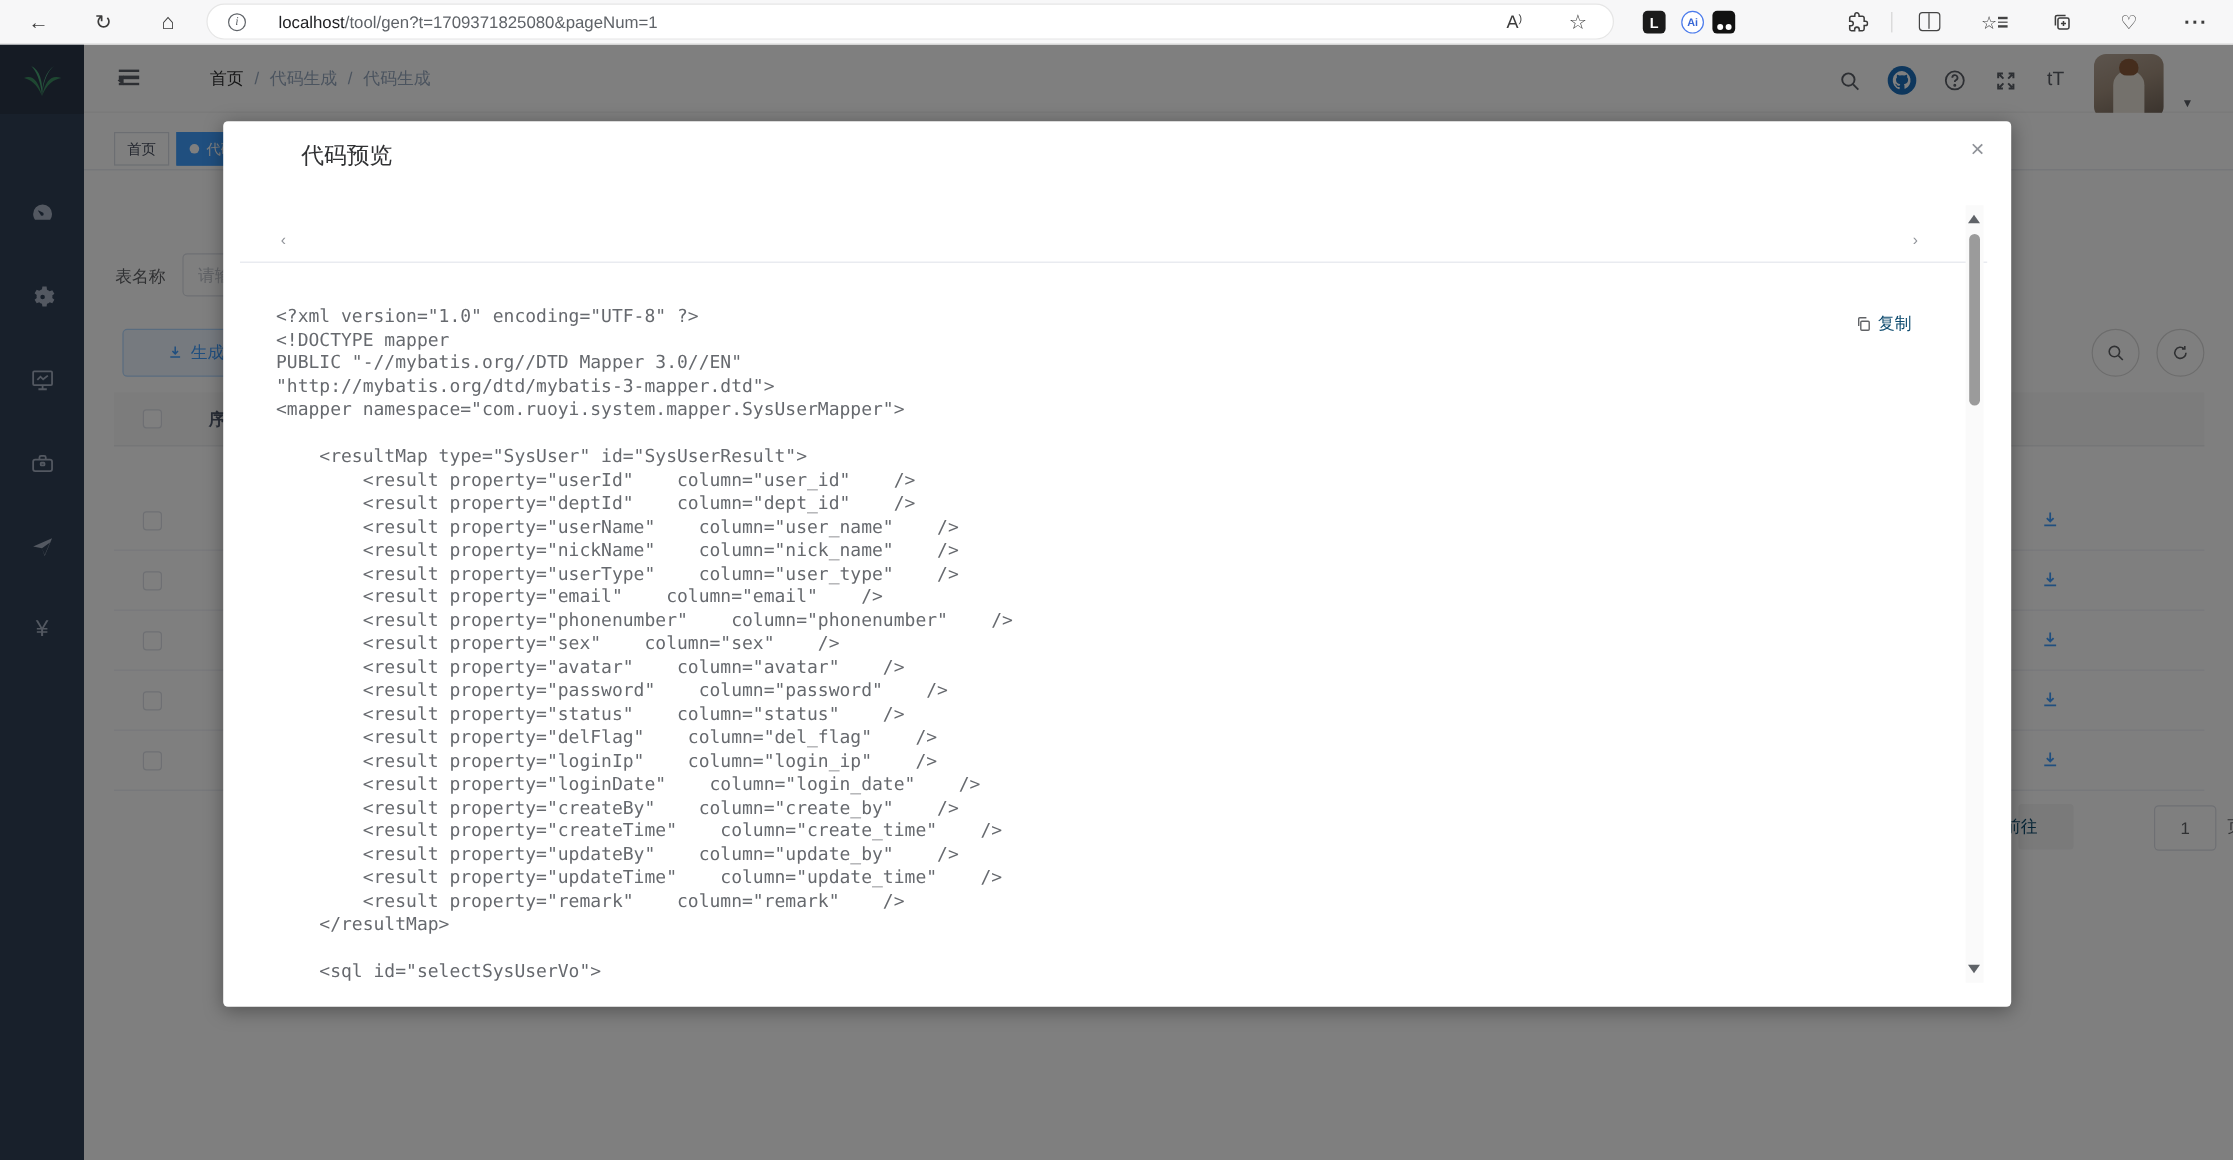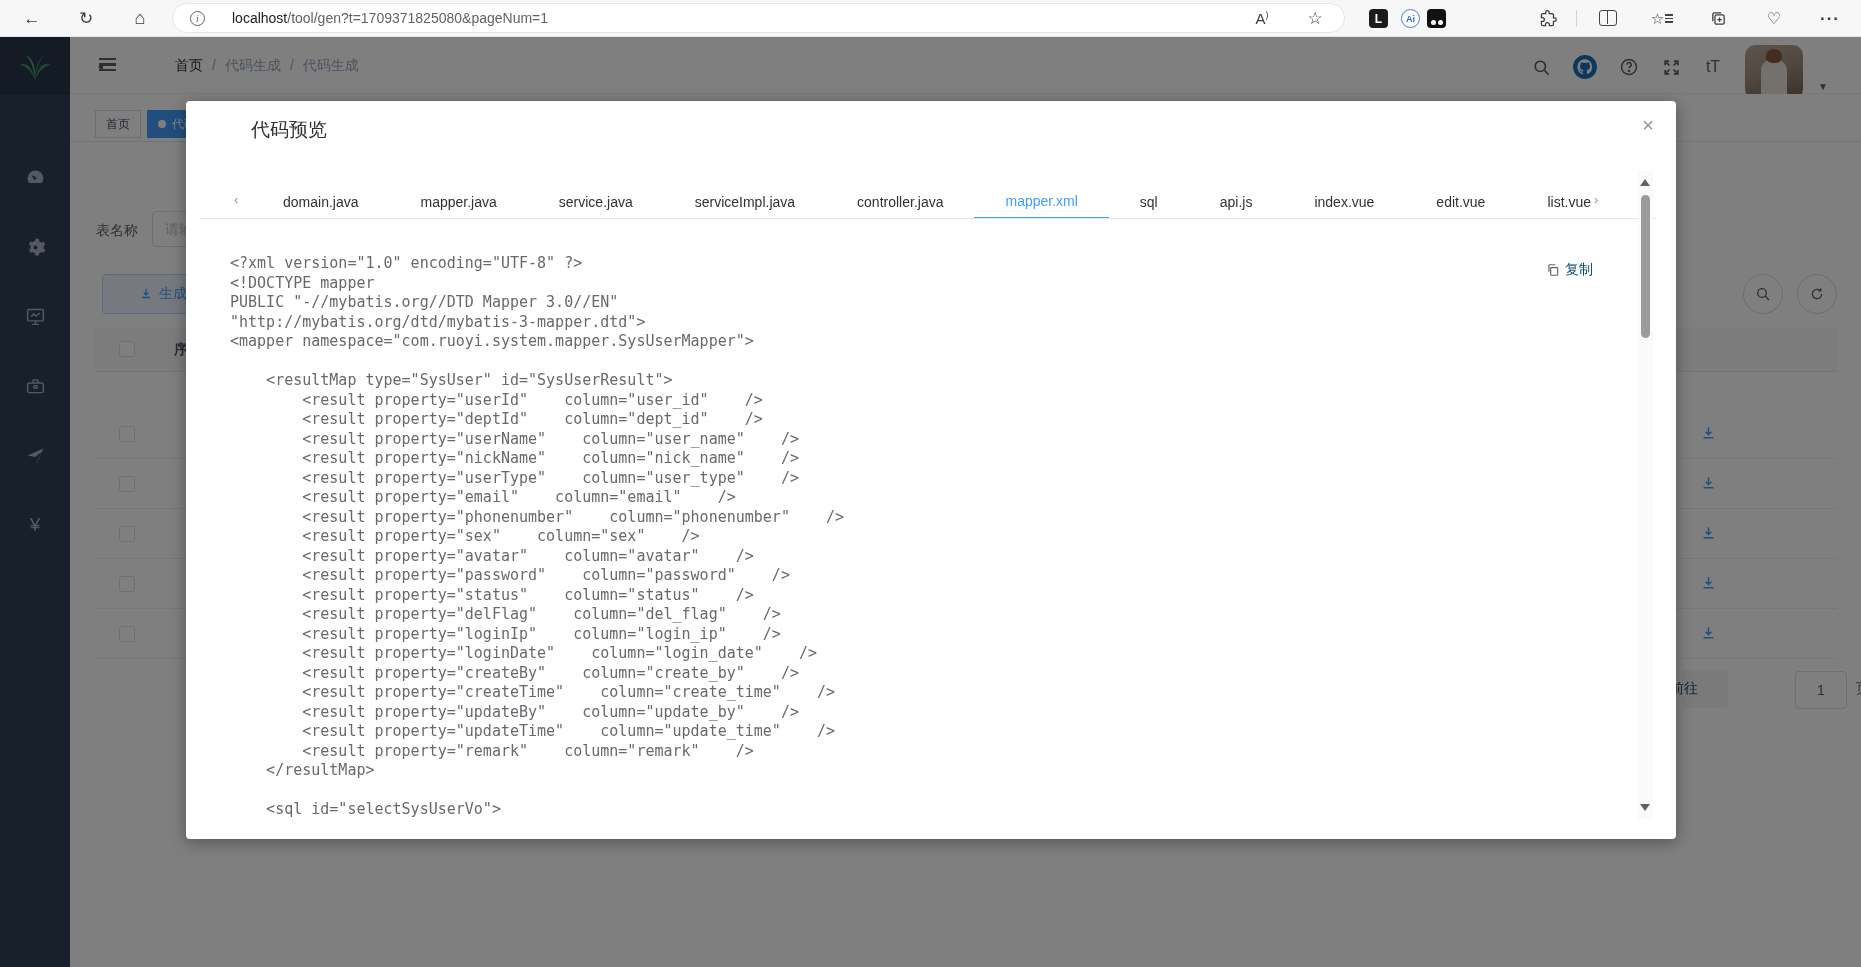--- a/index.html
+++ b/index.html
@@ -337,33 +337,20 @@
   <span id="pager-unit">页</span>
 </div>
 
 <div id="overlay"></div>
 
 <div id="modal">
   <div id="modal-title">代码预览</div>
   <div id="modal-close">×</div>
 
   <span id="tab-arrow-left">‹</span>
-  <div id="tabs">
-    <div class="tab">domain.java</div>
-    <div class="tab">mapper.java</div>
-    <div class="tab">service.java</div>
-    <div class="tab">serviceImpl.java</div>
-    <div class="tab">controller.java</div>
-    <div class="tab active">mapper.xml</div>
-    <div class="tab">sql</div>
-    <div class="tab">api.js</div>
-    <div class="tab">index.vue</div>
-    <div class="tab">edit.vue</div>
-    <div class="tab">list.vue</div>
-  </div>
   <span id="tab-arrow-right">›</span>
   <div id="tabs-line"></div>
 
   <div id="copy-btn">
     <svg width="14" height="14" viewBox="0 0 24 24" fill="none" stroke="#606266" stroke-width="2">
         <rect x="8" y="8" width="12" height="13" rx="1.5"></rect>
         <path d="M5 15V4.5A1.5 1.5 0 0 1 6.5 3H16"></path>
       </svg>
     <span>复制</span>
   </div>

